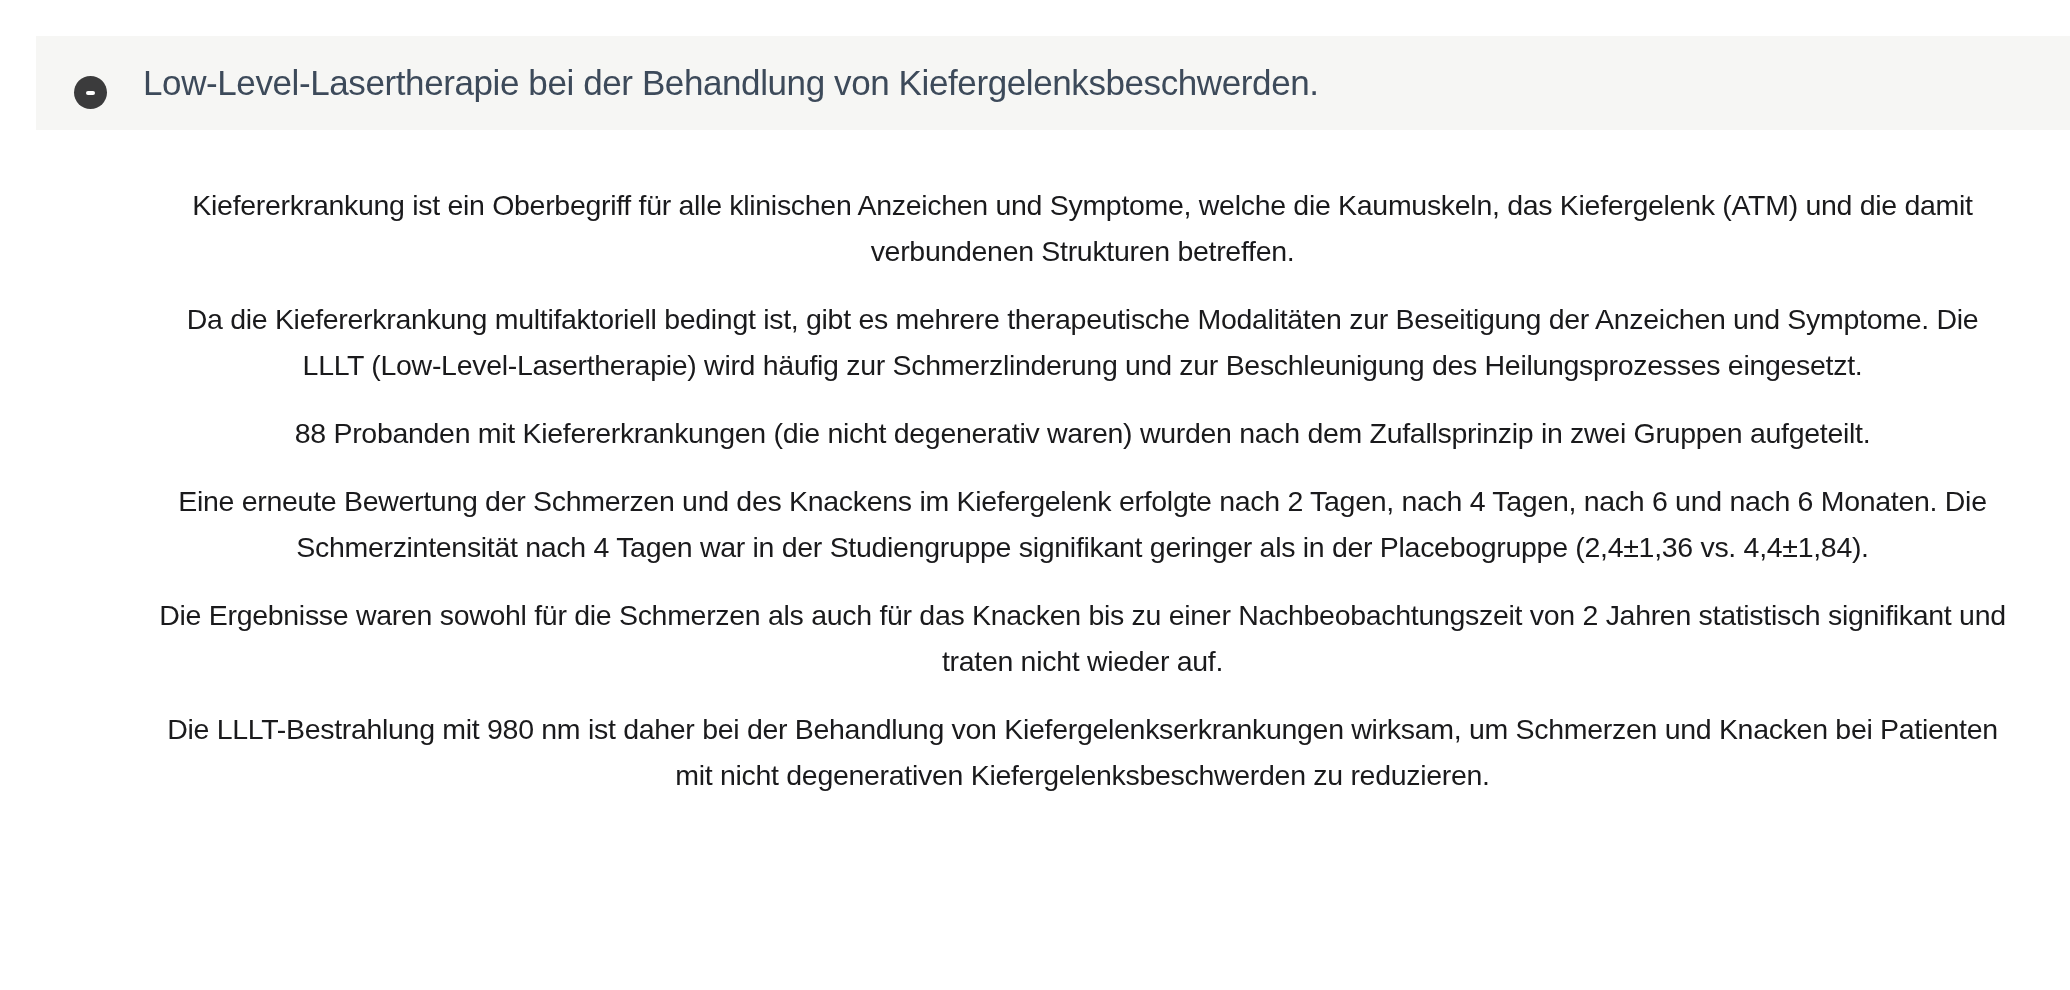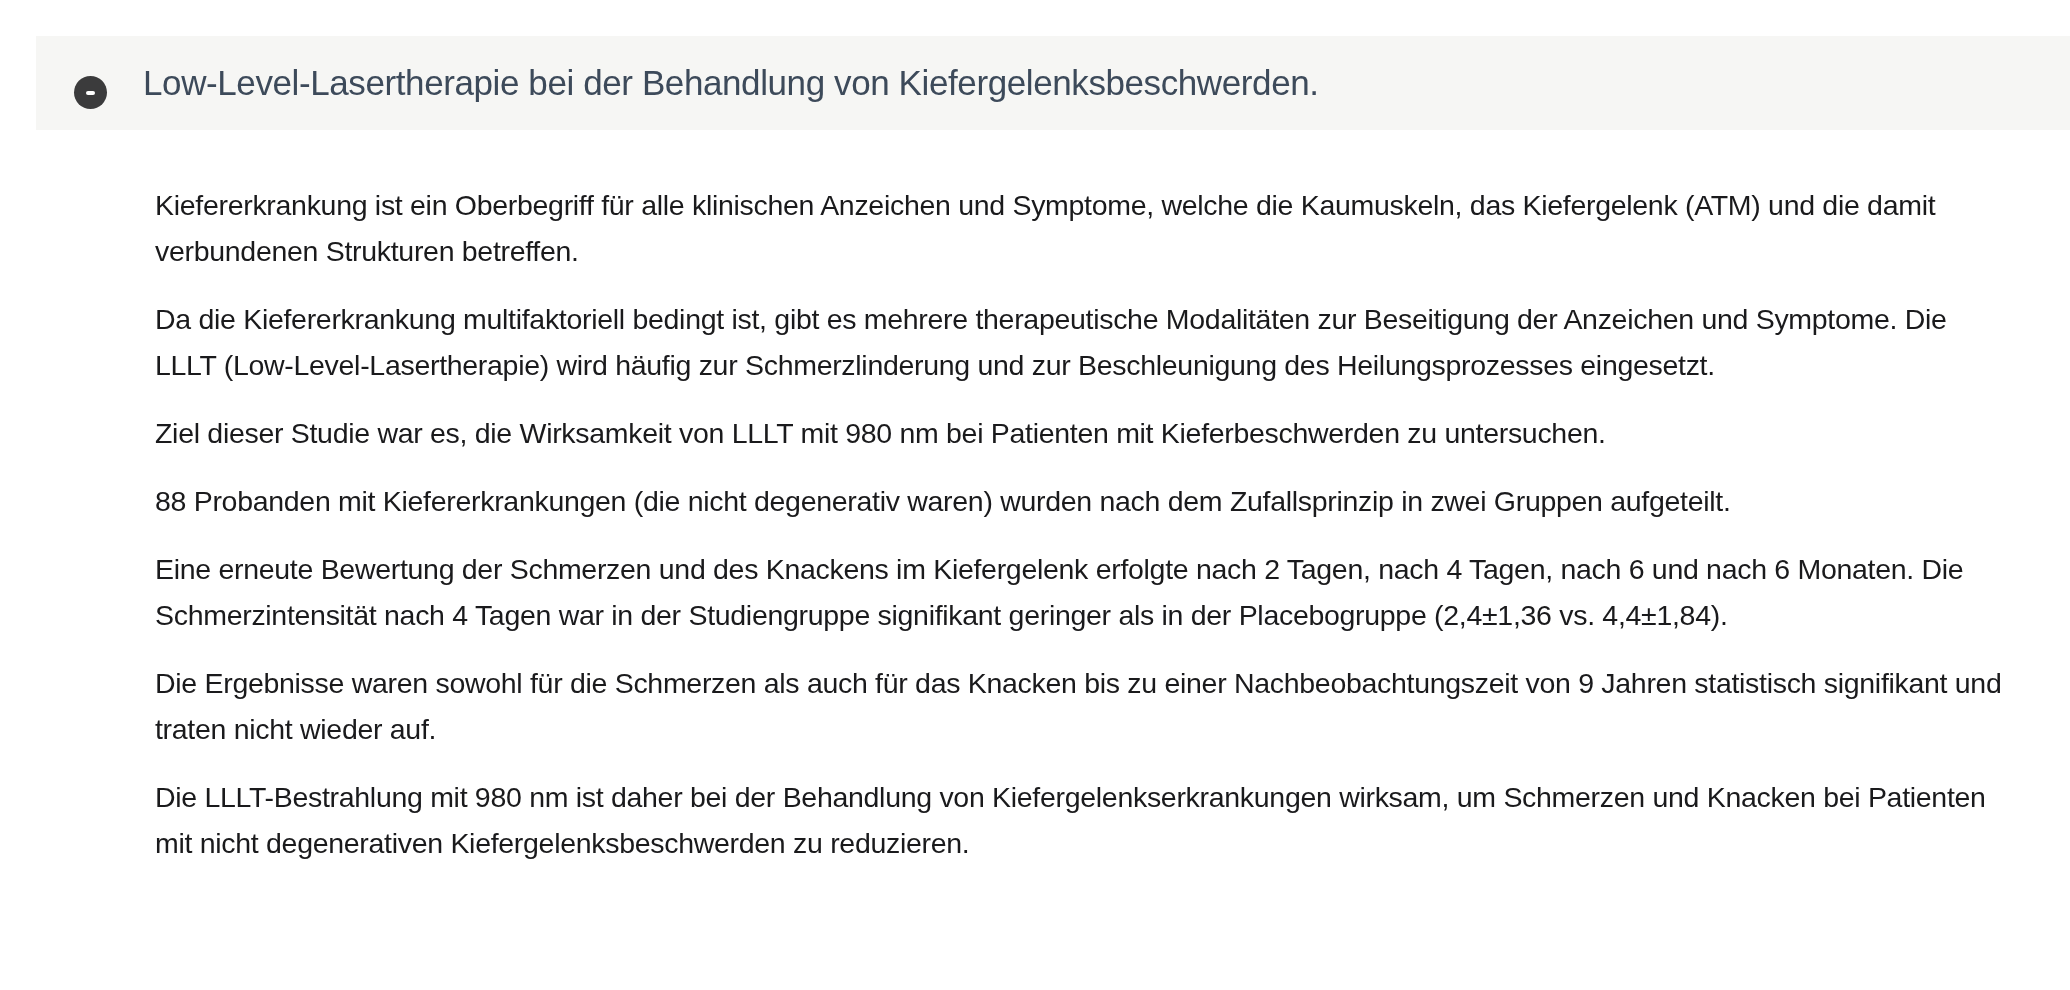--- a/index.html
+++ b/index.html
@@ -61,33 +61,33 @@
     padding: 28px 60px 0 107px;
     max-width: 2070px;
   }
 
   .article-body p.para {
     font-size: 28.5px;
     line-height: 46px;
     letter-spacing: -0.3px;
     color: var(--text-color, #1a1a1c);
     margin-bottom: 22px;
+    text-align: center;
   }
 </style>
 </head>
 <body>
 
 <header class="header-bar">
   <button class="collapse-btn" aria-label="Collapse">
     <span class="minus-glyph"></span>
   </button>
   <h1 class="page-title">Low-Level-Lasertherapie bei der Behandlung von Kiefergelenksbeschwerden.</h1>
 </header>
 
 <main class="article-body">
     <p class="para">Kiefererkrankung ist ein Oberbegriff für alle klinischen Anzeichen und Symptome, welche die Kaumuskeln, das Kiefergelenk (ATM) und die damit verbundenen Strukturen betreffen.</p>
     <p class="para">Da die Kiefererkrankung multifaktoriell bedingt ist, gibt es mehrere therapeutische Modalitäten zur Beseitigung der Anzeichen und Symptome. Die LLLT (Low-Level-Lasertherapie) wird häufig zur Schmerzlinderung und zur Beschleunigung des Heilungsprozesses eingesetzt.</p>
-    <p class="para">Ziel dieser Studie war es, die Wirksamkeit von LLLT mit 980 nm bei Patienten mit Kieferbeschwerden zu untersuchen.</p>
     <p class="para">88 Probanden mit Kiefererkrankungen (die nicht degenerativ waren) wurden nach dem Zufallsprinzip in zwei Gruppen aufgeteilt.</p>
     <p class="para">Eine erneute Bewertung der Schmerzen und des Knackens im Kiefergelenk erfolgte nach 2 Tagen, nach 4 Tagen, nach 6 und nach 6 Monaten. Die Schmerzintensität nach 4 Tagen war in der Studiengruppe signifikant geringer als in der Placebogruppe (2,4±1,36 vs. 4,4±1,84).</p>
-    <p class="para">Die Ergebnisse waren sowohl für die Schmerzen als auch für das Knacken bis zu einer Nachbeobachtungszeit von 9 Jahren statistisch signifikant und traten nicht wieder auf.</p>
+    <p class="para">Die Ergebnisse waren sowohl für die Schmerzen als auch für das Knacken bis zu einer Nachbeobachtungszeit von 2 Jahren statistisch signifikant und traten nicht wieder auf.</p>
     <p class="para">Die LLLT-Bestrahlung mit 980 nm ist daher bei der Behandlung von Kiefergelenkserkrankungen wirksam, um Schmerzen und Knacken bei Patienten mit nicht degenerativen Kiefergelenksbeschwerden zu reduzieren.</p>
   </main>
 
 </body></html>

